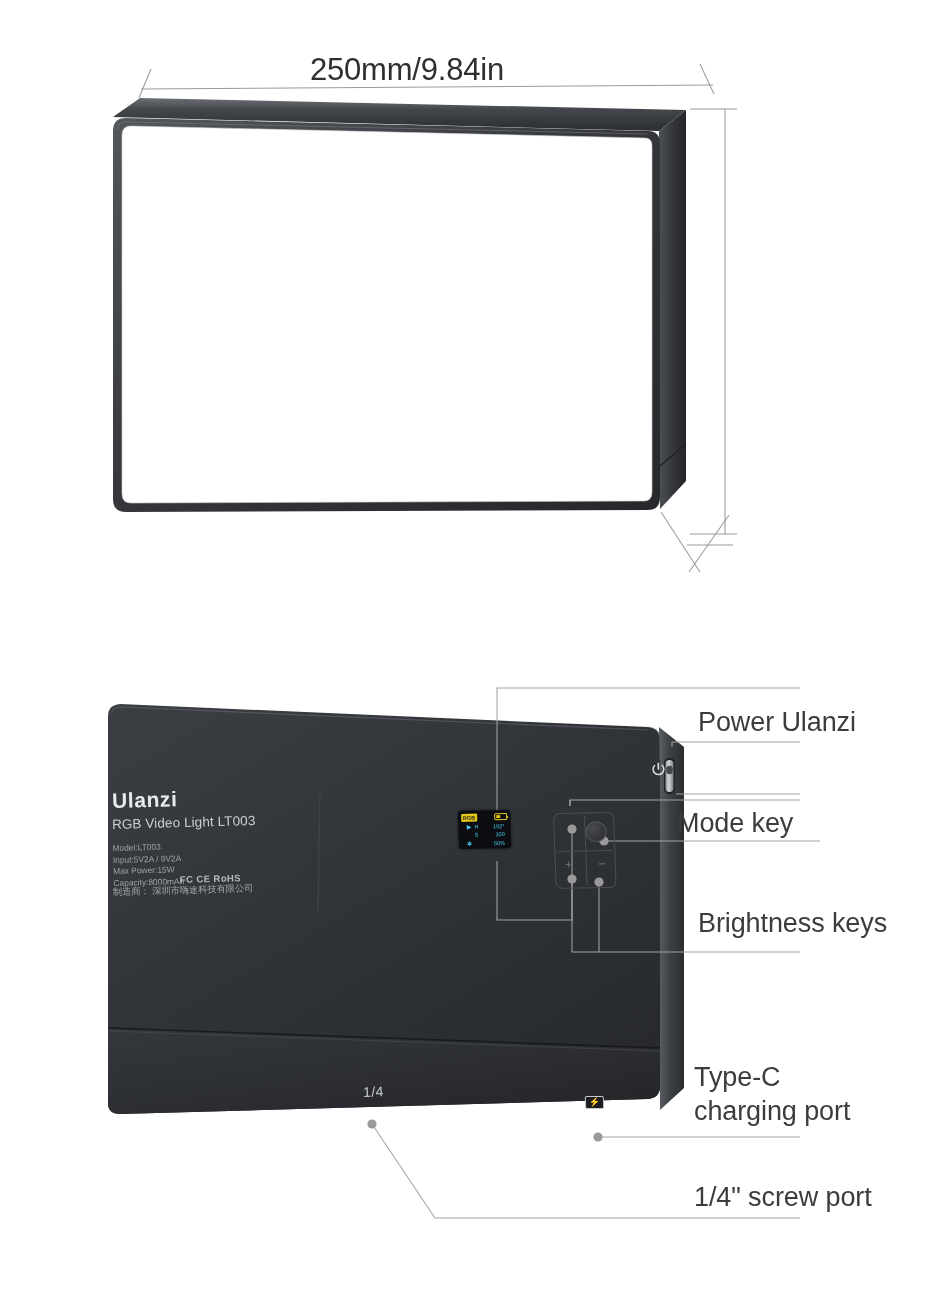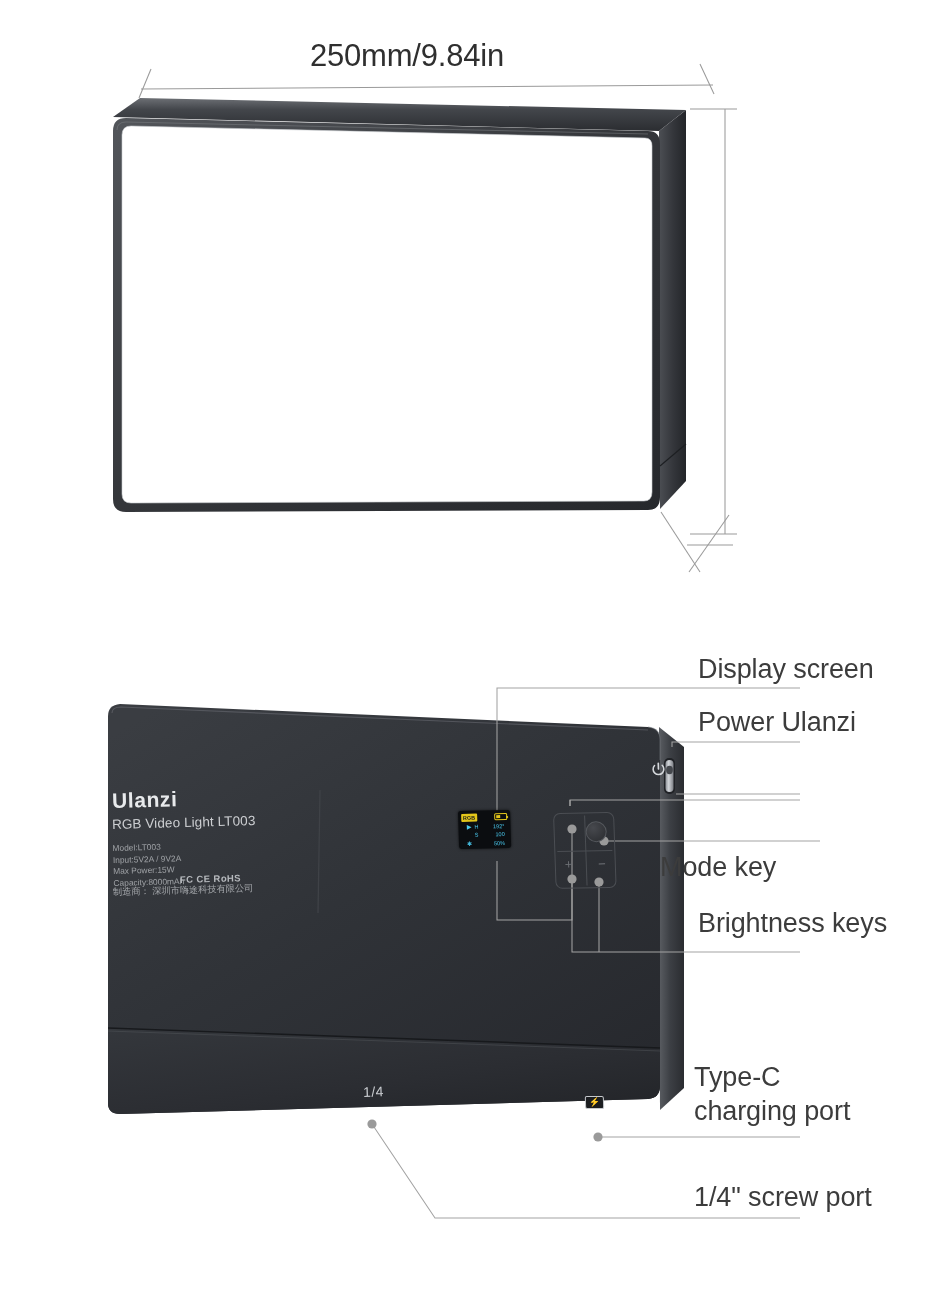--- a/index.html
+++ b/index.html
@@ -34,39 +34,39 @@
   
   .dim-text {
     position: absolute;
     font-family: "Liberation Sans", sans-serif;
     font-size: 31px;
     font-weight: 400;
     color: #2f2f2f;
     letter-spacing: -0.2px;
     white-space: nowrap;
   }
-  #dim-width  { left: 310px; top: 38px; text-align: center; }
+  #dim-width  { left: 310px; top: 52px; text-align: center; }
   #dim-height { left: 737px; top: 295px; line-height: 41px; white-space: pre-line; }
   #dim-depth  { left: 436px; top: 551px; }
 
   
   .callout {
     position: absolute;
     font-family: "Liberation Sans", sans-serif;
     font-size: 27px;
     font-weight: 400;
     color: #3c3c3c;
     letter-spacing: -0.1px;
     white-space: pre-line;
     line-height: 34px;
   }
   #callout-display    { left: 698px; top: 652px; }
   #callout-power      { left: 698px; top: 705px; }
   #callout-switching  { left: 698px; top: 758px; }
-  #callout-mode       { left: 660px; top: 806px; margin-top: 44px; }
+  #callout-mode       { left: 677px; top: 806px; }
   #callout-brightness { left: 698px; top: 906px; }
   #callout-typec      { left: 694px; top: 1060px; }
   #callout-screw      { left: 694px; top: 1180px; }
 
   .panel-text {
     position: absolute;
     color: #d8dadd;
     font-family: "Liberation Sans", sans-serif;
     white-space: nowrap;
     pointer-events: none;
@@ -449,21 +449,20 @@
 
   <svg id="power-glyph" viewBox="0 0 24 24">
     <path d="M12 3.2 L12 11.2" stroke="#d4d7db" stroke-width="2.4" stroke-linecap="round" fill="none"></path>
     <path d="M6.6 6.2 A7.6 7.6 0 1 0 17.4 6.2" stroke="#d4d7db" stroke-width="2.2" fill="none" stroke-linecap="round"></path>
   </svg>
 
   <div id="charge-glyph">
     <span class="bolt">⚡</span>
   </div>
 
-  <div class="callout" id="callout-display">Display screen</div>
   <div class="callout" id="callout-power">Power Ulanzi</div>
   <div class="callout" id="callout-mode">Mode key</div>
   <div class="callout" id="callout-typec">Type-C
 charging port</div>
   <div class="callout" id="callout-brightness">Brightness keys</div>
   <div class="callout" id="callout-screw">1/4" screw port</div>
 
 </div>
 
 </body></html>

